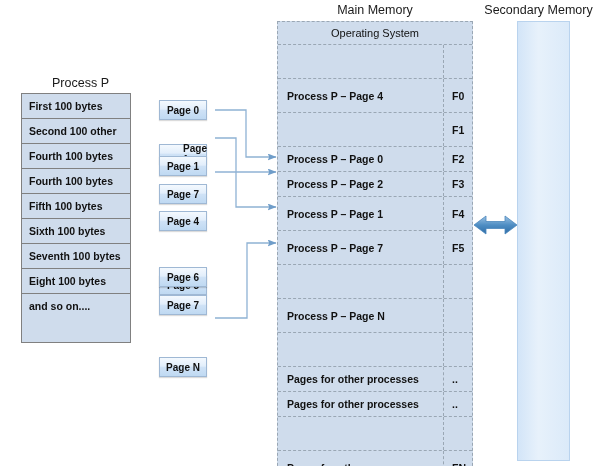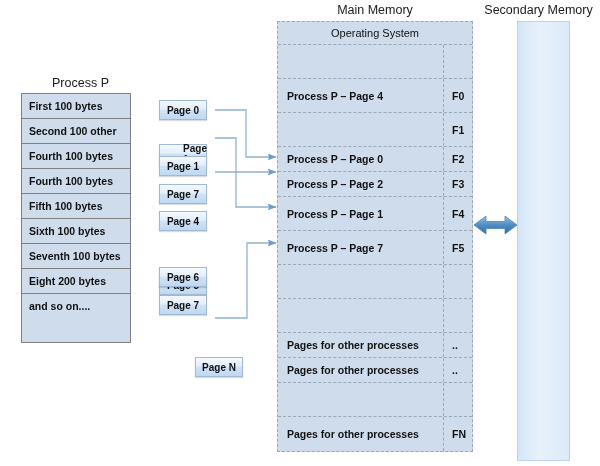--- a/index.html
+++ b/index.html
@@ -121,33 +121,33 @@
   <div class="caption" style="left:477px;top:3px;width:123px;">Secondary Memory</div>
 
   <div id="process-col">
     <div class="proc-row">First 100 bytes</div>
     <div class="proc-row">Second 100 other</div>
     <div class="proc-row">Fourth 100 bytes</div>
     <div class="proc-row">Fourth 100 bytes</div>
     <div class="proc-row">Fifth 100 bytes</div>
     <div class="proc-row">Sixth 100 bytes</div>
     <div class="proc-row">Seventh 100 bytes</div>
-    <div class="proc-row">Eight 200 bytes</div>
+    <div class="proc-row">Eight 100 bytes</div>
     <div class="proc-row last">and so on....</div>
   </div>
 
   <div class="page-box" style="top:100px;">Page 0</div>
   <div class="page-box" style="top:144px;padding-left:24px;">Page 1</div>
   <div class="page-box" style="top:156px;">Page 1</div>
   <div class="page-box" style="top:184px;">Page 7</div>
   <div class="page-box" style="top:211px;">Page 4</div>
   <div class="page-box" style="top:239px;margin-top:36px;">Page 5</div>
   <div class="page-box" style="top:267px;">Page 6</div>
   <div class="page-box" style="top:295px;">Page 7</div>
-  <div class="page-box" style="top:357px;margin-left:36px;">Page N</div>
+  <div class="page-box" style="top:357px;">Page N</div>
 
   <div id="main-mem">
     <div class="mm-row os">
       <div class="mm-os">Operating System</div>
     </div>
 
     <div class="mm-row tall">
       <div class="mm-name"></div>
       <div class="mm-frame"></div>
     </div>
@@ -170,20 +170,24 @@
     <div class="mm-row tall">
       <div class="mm-name">Process P – Page 1</div>
       <div class="mm-frame">F4</div>
     </div>
     <div class="mm-row tall">
       <div class="mm-name">Process P – Page 7</div>
       <div class="mm-frame">F5</div>
     </div>
     <div class="mm-row tall">
       <div class="mm-name"></div>
+      <div class="mm-frame"></div>
+    </div>
+    <div class="mm-row tall">
+      <div class="mm-name">Process P – Page N</div>
       <div class="mm-frame"></div>
     </div>
     <div class="mm-row tall">
       <div class="mm-name"></div>
       <div class="mm-frame"></div>
     </div>
     <div class="mm-row">
       <div class="mm-name">Pages for other processes</div>
       <div class="mm-frame">..</div>
     </div>

